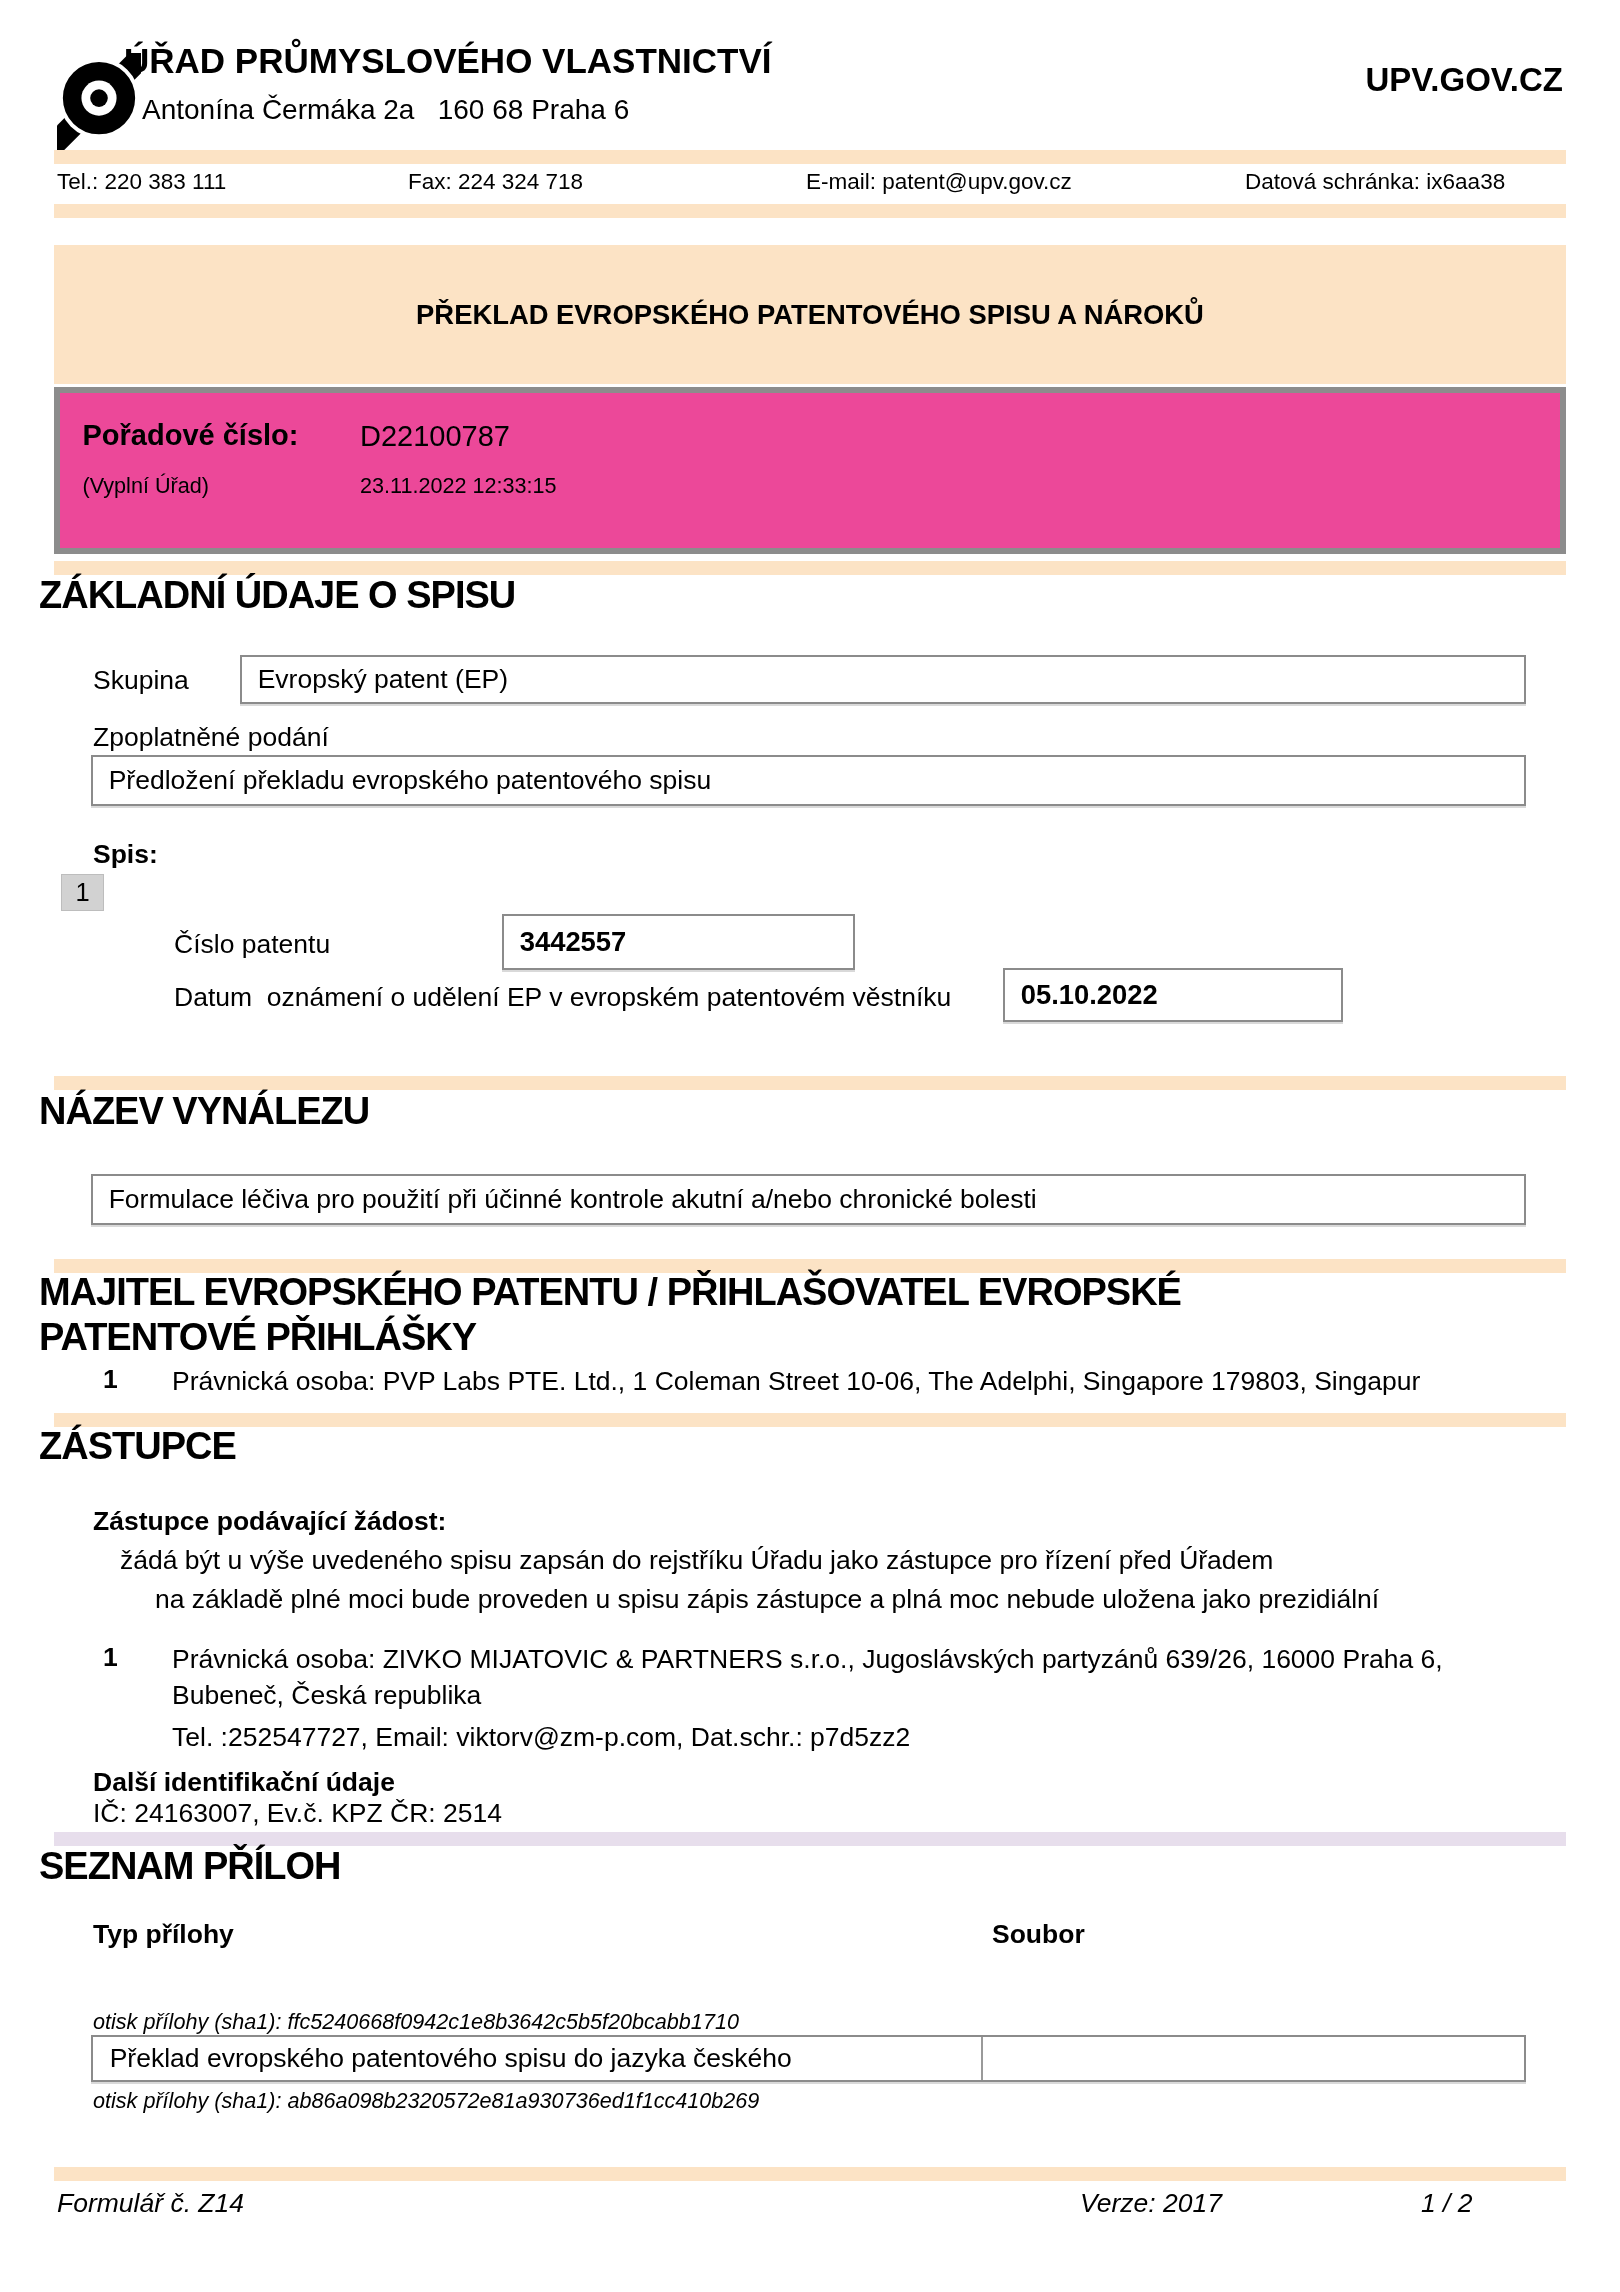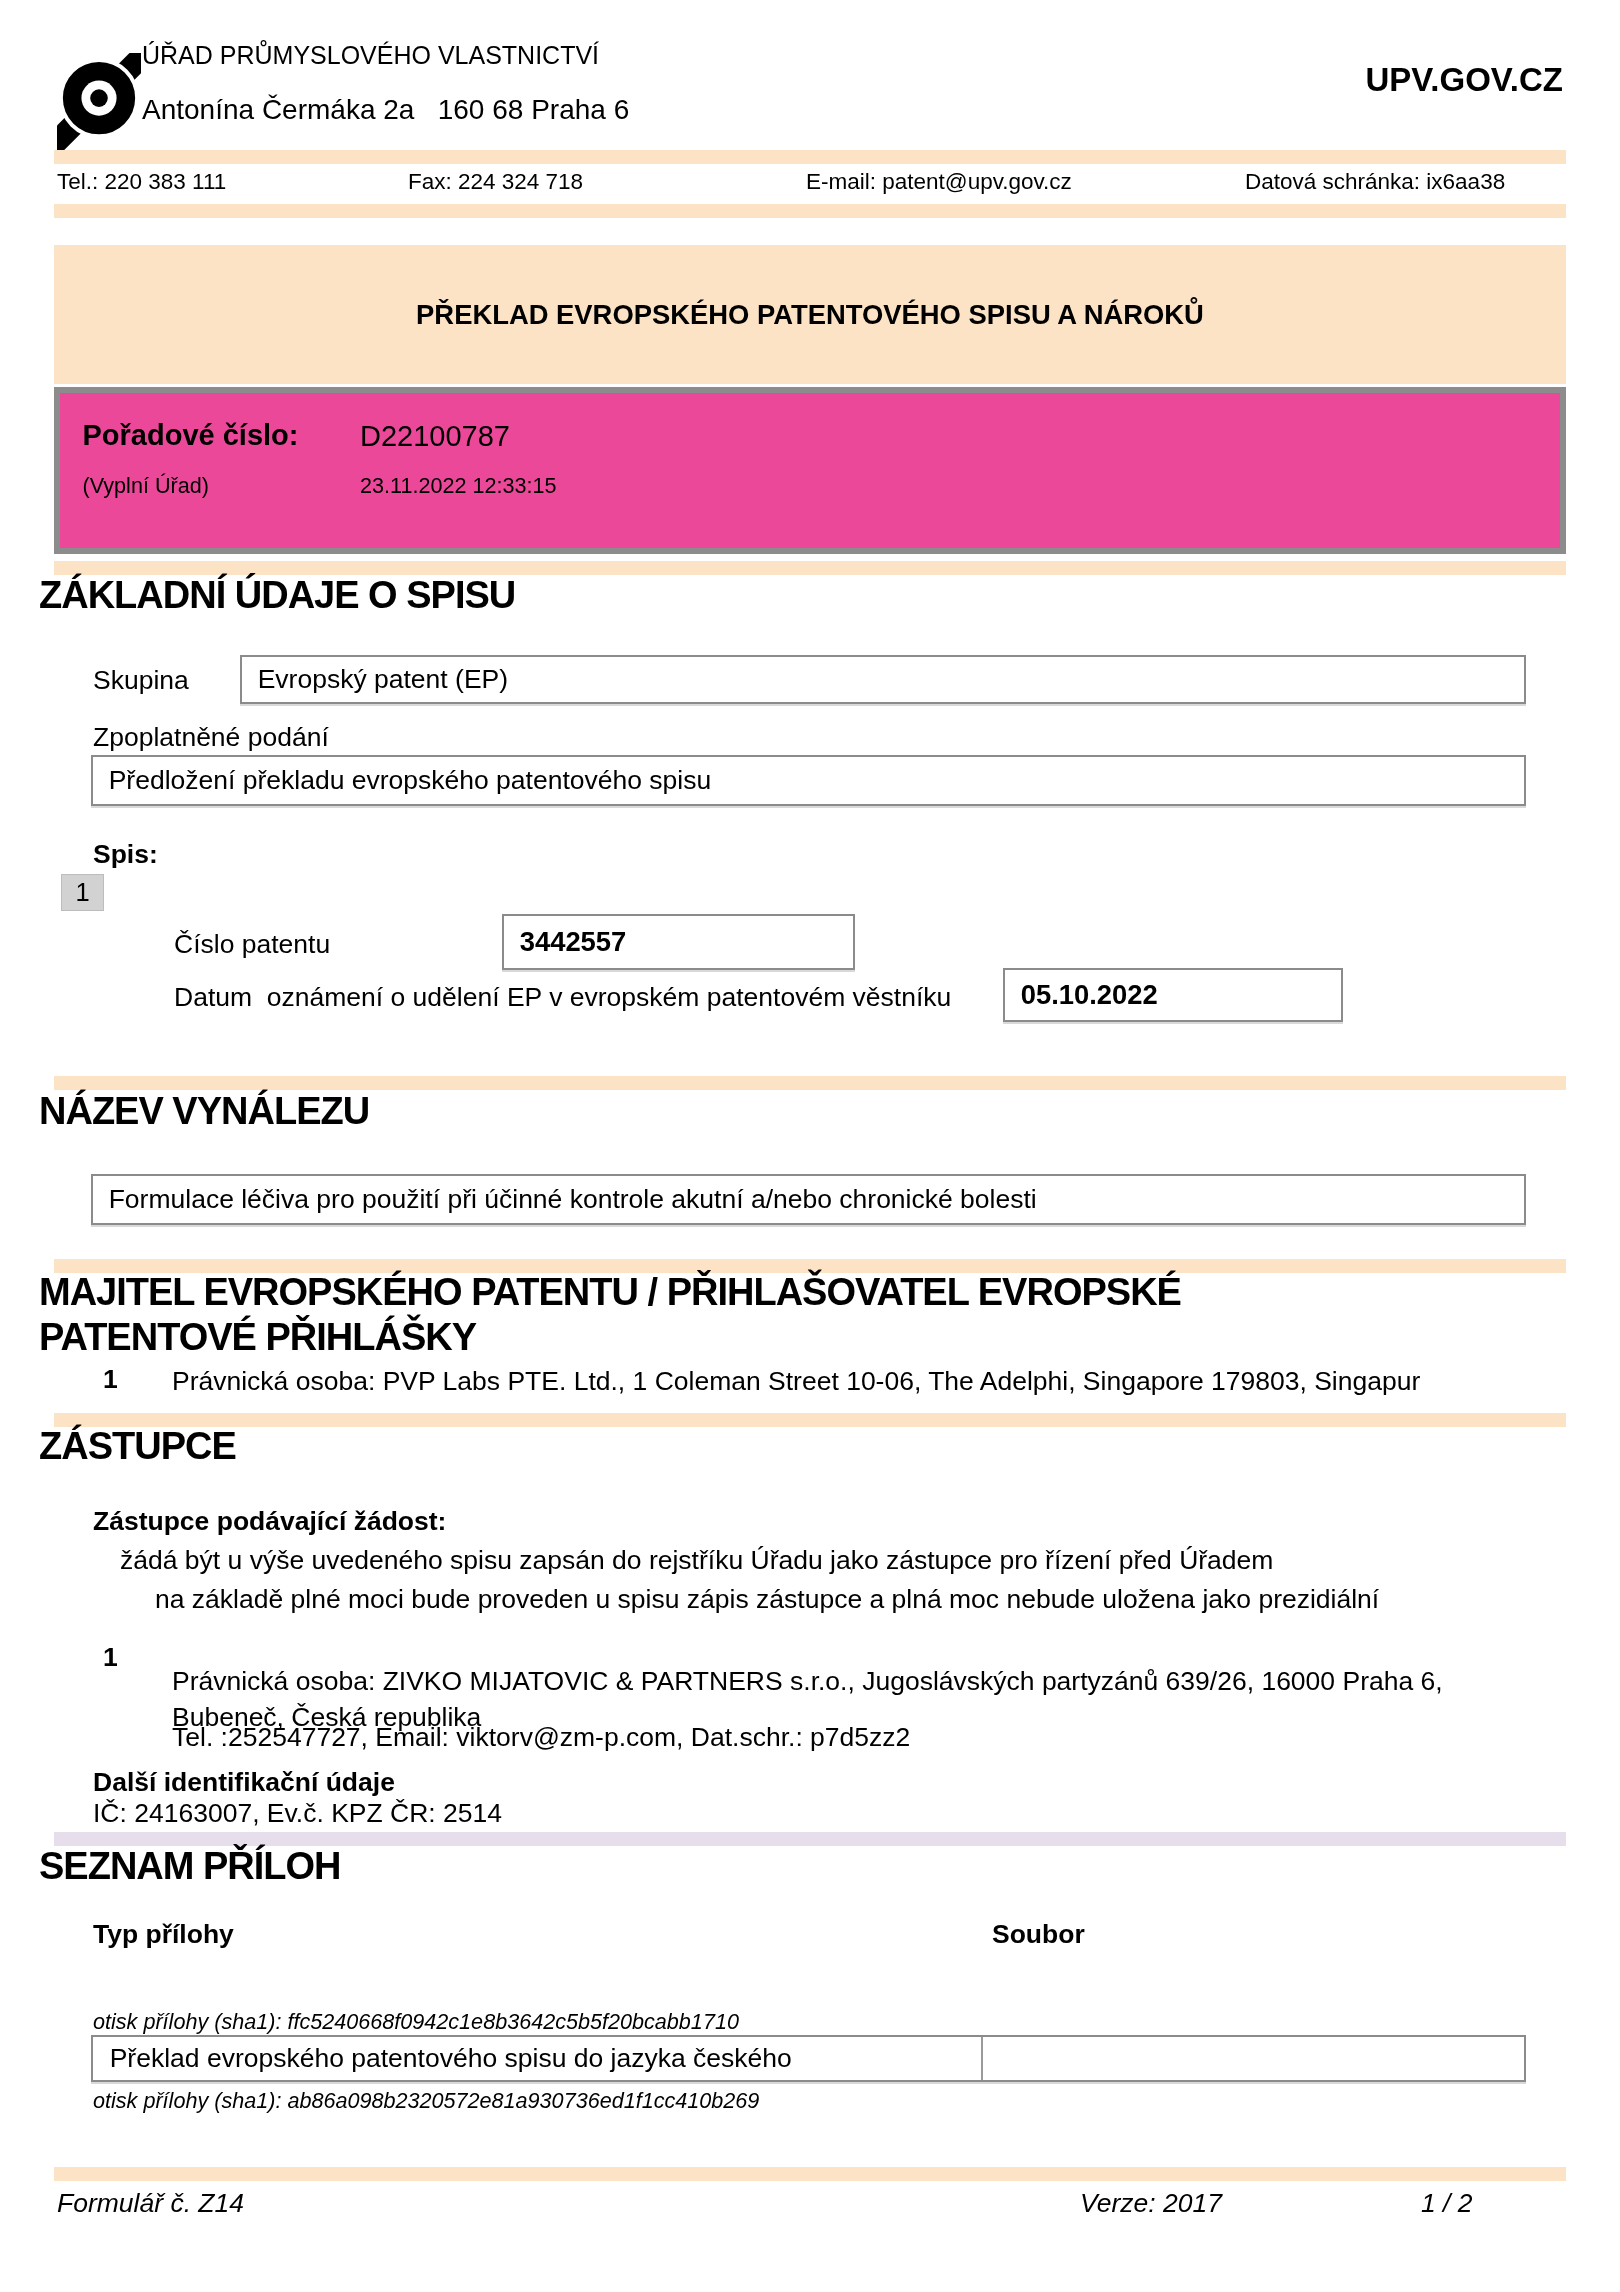--- a/index.html
+++ b/index.html
@@ -16,21 +16,21 @@
     font-family:"Liberation Sans", sans-serif;
     color:#000;
     overflow:hidden;
   }
   .abs{position:absolute;}
   .pre{white-space:pre-wrap;}
   .bar{position:absolute;left:54px;width:1512px;height:13.7px;background:var(--peach);}
   .bar.lav{background:var(--lavender);}
 
   
-  .org-name{left:142px;top:41px;font-size:25px;font-weight:normal;}
+  .org-name{left:124px;top:41px;font-size:35px;font-weight:bold;}
   .org-addr{left:142px;top:94px;font-size:28px;}
   .website{left:1215px;top:61px;width:348px;text-align:right;font-size:33px;font-weight:bold;}
   .contact{top:169px;font-size:22.5px;}
 
   
   .banner{left:54px;top:245px;width:1512px;height:139px;background:var(--peach);
           display:flex;align-items:center;justify-content:center;}
   .banner-title{font-size:27.4px;font-weight:bold;}
 
   
@@ -146,21 +146,21 @@
   <div class="abs entry-text" style="left:172px;top:1364px;width:1362px;">Právnická osoba: PVP Labs PTE. Ltd., 1 Coleman Street 10-06, The Adelphi, Singapore 179803, Singapur</div>
 
   <div class="bar" style="top:1413px;"></div>
   <div class="abs h1" style="left:39px;top:1425px;">ZÁSTUPCE</div>
 
   <div class="abs lbl bold" style="left:93px;top:1506px;">Zástupce podávající žádost:</div>
   <div class="abs lbl" style="left:155px;top:1584px;">na základě plné moci bude proveden u spisu zápis zástupce a plná moc nebude uložena jako prezidiální</div>
   <div class="abs lbl" style="left:120px;top:1545px;">žádá být u výše uvedeného spisu zapsán do rejstříku Úřadu jako zástupce pro řízení před Úřadem</div>
 
   <div class="abs entry-idx" style="left:103px;top:1642px;">1</div>
-  <div class="abs entry-text" style="left:172px;top:1642px;width:1284px;margin-top:22px;">Právnická osoba: ZIVKO MIJATOVIC &amp; PARTNERS s.r.o., Jugoslávských partyzánů 639/26, 16000 Praha 6, Bubeneč, Česká republika</div>
+  <div class="abs entry-text" style="left:172px;top:1642px;width:1284px;">Právnická osoba: ZIVKO MIJATOVIC &amp; PARTNERS s.r.o., Jugoslávských partyzánů 639/26, 16000 Praha 6, Bubeneč, Česká republika</div>
   <div class="abs entry-text" style="left:172px;top:1720px;">Tel. :252547727, Email: viktorv@zm-p.com, Dat.schr.: p7d5zz2</div>
 
   <div class="abs lbl bold" style="left:93px;top:1767px;">Další identifikační údaje</div>
   <div class="abs lbl" style="left:93px;top:1798px;">IČ: 24163007, Ev.č. KPZ ČR: 2514</div>
 
   <div class="bar lav" style="top:1832px;"></div>
   <div class="abs h1" style="left:39px;top:1845px;">SEZNAM PŘÍLOH</div>
 
   <div class="abs lbl bold" style="left:93px;top:1919px;">Typ přílohy</div>
   <div class="abs lbl bold" style="left:992px;top:1919px;">Soubor</div>

